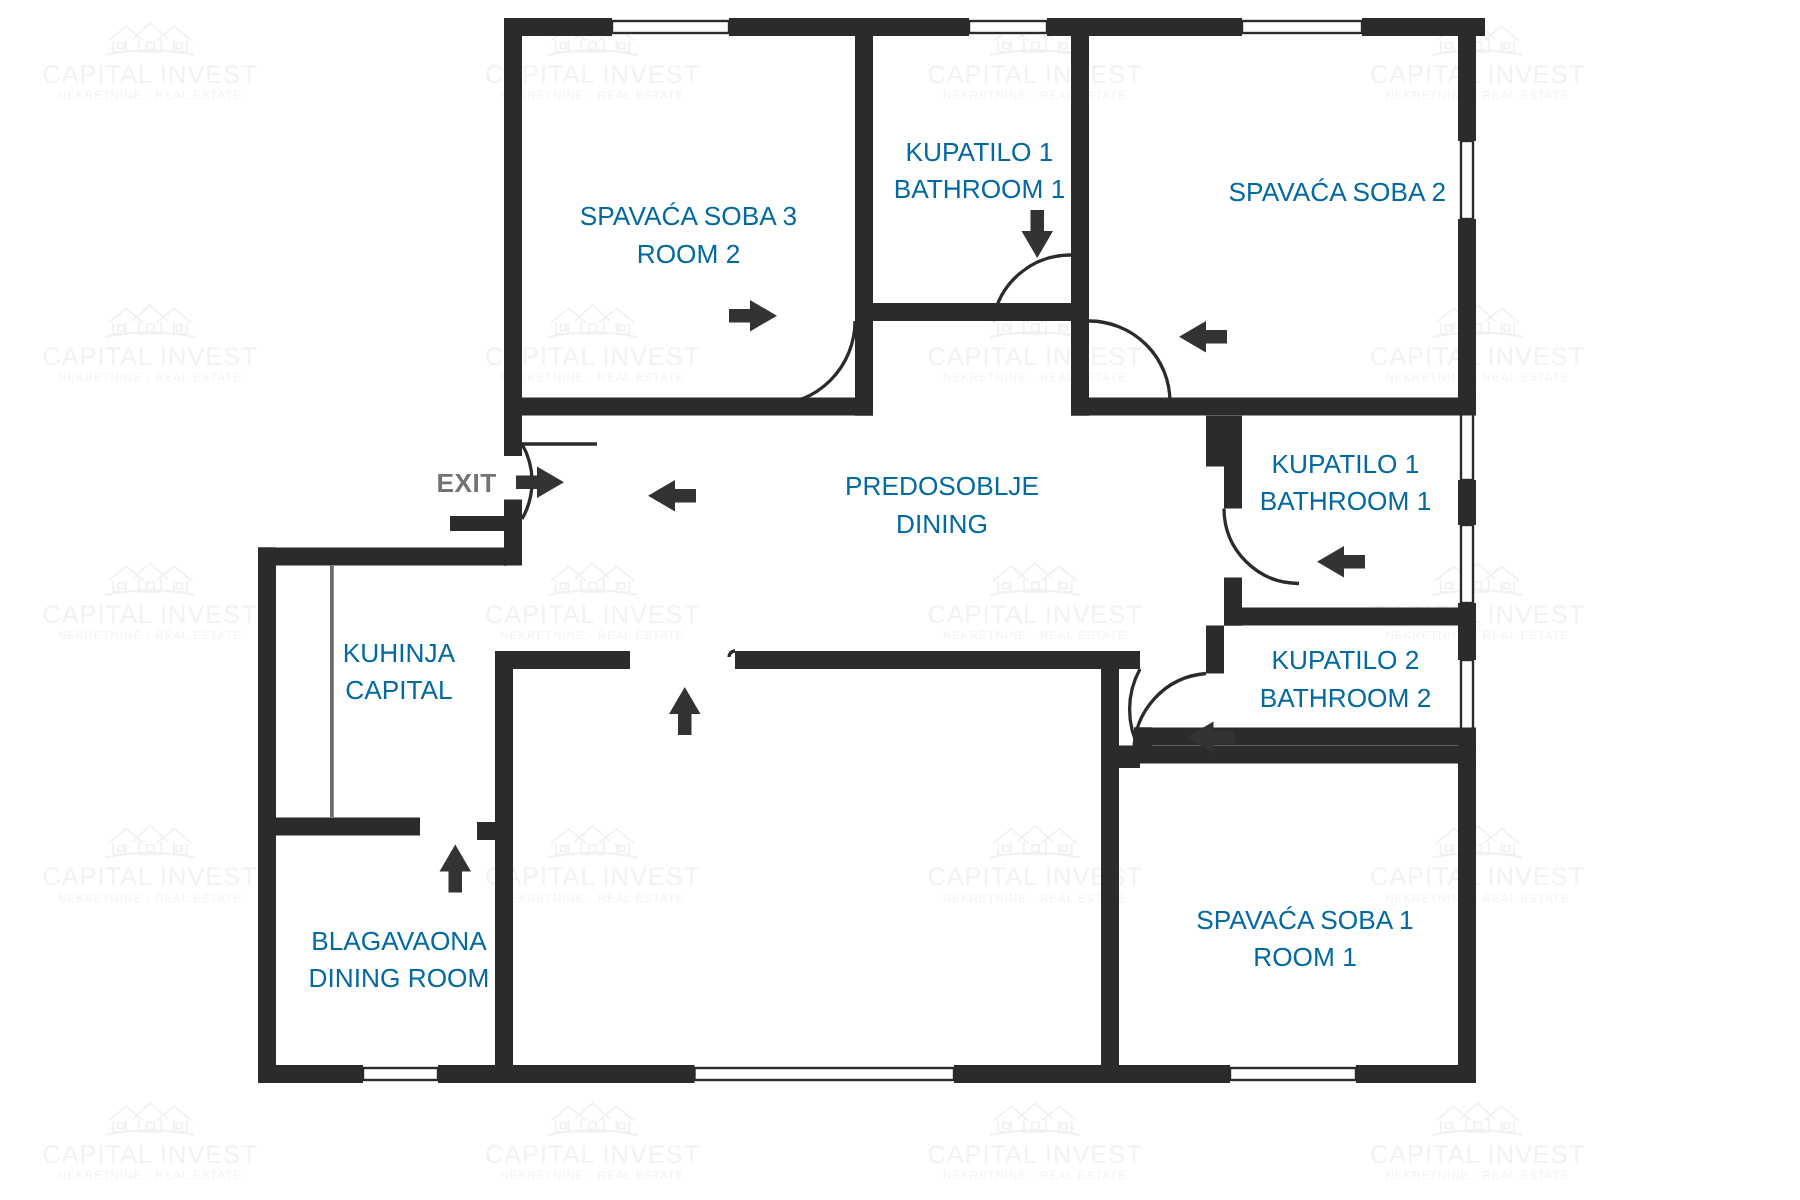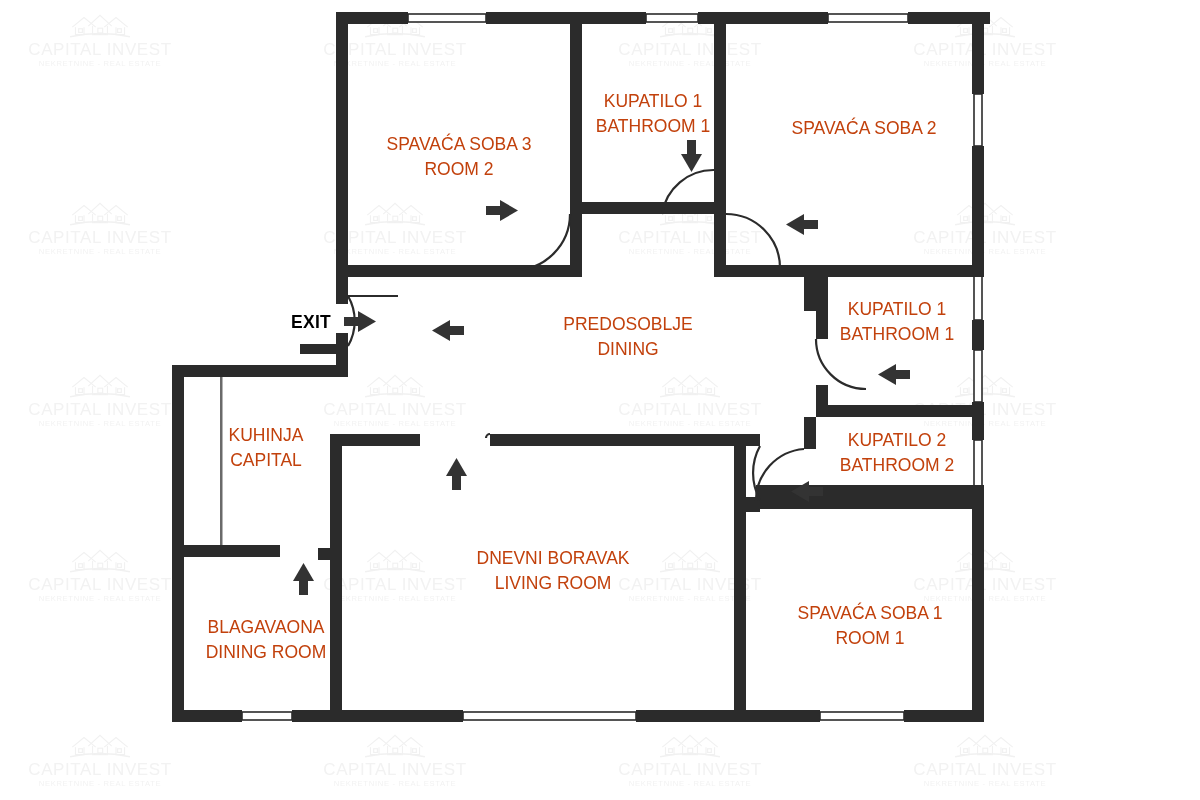--- a/index.html
+++ b/index.html
@@ -57,33 +57,33 @@
   }
   #plan-svg {
     position: absolute;
     left: 0; top: 0;
     z-index: 2;
   }
   .room-label {
     position: absolute;
     z-index: 3;
     text-align: center;
-    color: #c2410c;
+    color: #0369a1;
     font-size: 17.5px;
     line-height: 25px;
     white-space: nowrap;
     user-select: none;
   }
   .room-label .rl-line {
     display: block;
   }
   .exit-label {
     position: absolute;
     z-index: 3;
-    color: #000000;
+    color: #737373;
     font-size: 17.5px;
     font-weight: 700;
     letter-spacing: 0.3px;
     user-select: none;
   }
 </style>
 </head>
 <body>
 
 <div id="plan-root">
@@ -562,21 +562,21 @@
   <div class="room-label" style="left:359px; top:132px; width:200px;">
     <span class="rl-line">SPAVAĆA SOBA 3</span>
     <span class="rl-line">ROOM 2</span>
   </div>
 
   <div class="room-label" style="left:573px; top:89px; width:160px;">
     <span class="rl-line">KUPATILO 1</span>
     <span class="rl-line">BATHROOM 1</span>
   </div>
 
-  <div class="room-label" style="left:764px; top:116px; width:200px;">
+  <div class="room-label" style="left:764px; top:116px; width:200px;text-align:right;">
     <span class="rl-line">SPAVAĆA SOBA 2</span>
   </div>
 
   <div class="room-label" style="left:528px; top:312px; width:200px;">
     <span class="rl-line">PREDOSOBLJE</span>
     <span class="rl-line">DINING</span>
   </div>
 
   <div class="room-label" style="left:817px; top:297px; width:160px;">
     <span class="rl-line">KUPATILO 1</span>
@@ -591,23 +591,19 @@
   <div class="room-label" style="left:186px; top:423px; width:160px;">
     <span class="rl-line">KUHINJA</span>
     <span class="rl-line">CAPITAL</span>
   </div>
 
   <div class="room-label" style="left:176px; top:615px; width:180px;">
     <span class="rl-line">BLAGAVAONA</span>
     <span class="rl-line">DINING ROOM</span>
   </div>
 
-  <div class="room-label" style="left:453px; top:546px; width:200px;">
-    <span class="rl-line">DNEVNI BORAVAK</span>
-    <span class="rl-line">LIVING ROOM</span>
-  </div>
 
   <div class="room-label" style="left:770px; top:601px; width:200px;">
     <span class="rl-line">SPAVAĆA SOBA 1</span>
     <span class="rl-line">ROOM 1</span>
   </div>
 
 </div>
 
 </body></html>

